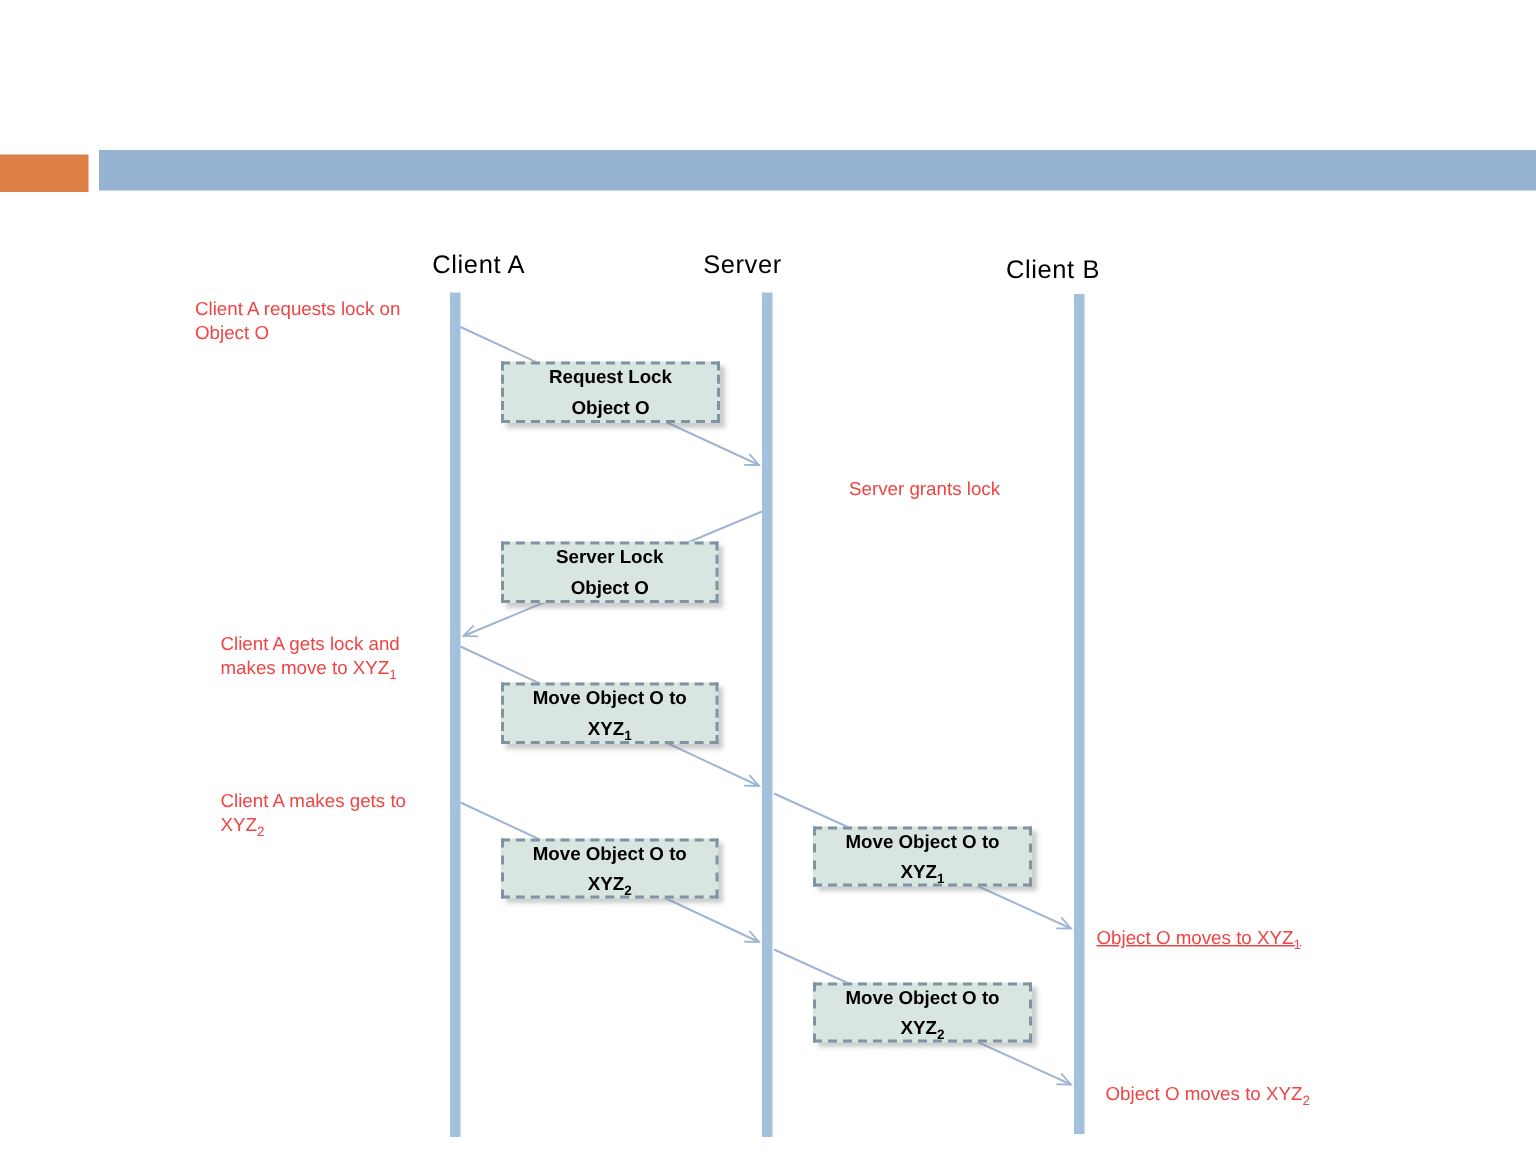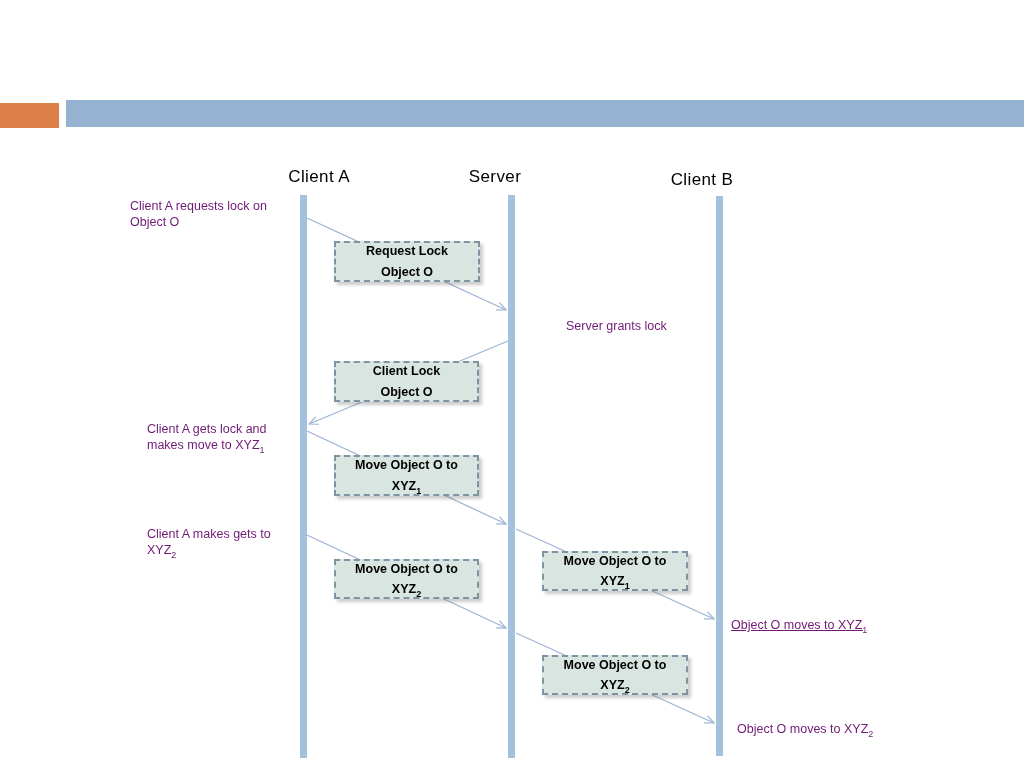--- a/index.html
+++ b/index.html
@@ -34,21 +34,21 @@
     background:var(--box-fill);
     border:2px dashed var(--box-border);
     box-shadow:3px 3px 3px rgba(110,110,110,0.35);
     text-align:center; font-weight:bold; font-size:12.5px; color:#000;
     display:flex; flex-direction:column; justify-content:space-between;
     line-height:16px;
   }
   .msg-box .line{white-space:nowrap;}
 
   .annot{
-    position:absolute; font-size:12.5px; color:#701a75; line-height:15.5px;
+    position:absolute; font-size:12.5px; color:#ef4444; line-height:15.5px;
     white-space:nowrap;
   }
   sub{font-size:0.72em; line-height:0;}
 </style>
 </head>
 <body>
 
 <div class="slide">
 
 
@@ -75,21 +75,21 @@
     <line class="msg-line" x1="516" y1="529" x2="714" y2="619" marker-end="url(#arrow)"></line>
     <line class="msg-line" x1="307" y1="535" x2="506" y2="628" marker-end="url(#arrow)"></line>
     <line class="msg-line" x1="516" y1="633" x2="714" y2="723" marker-end="url(#arrow)"></line>
   </svg>
 
   <div class="msg-box" style="left:334px; top:241px; width:146px; height:41px;">
     <div class="line"><span>Request Lock</span></div>
     <div class="line"><span>Object O</span></div>
   </div>
   <div class="msg-box" style="left:334px; top:361px; width:145px; height:41px;">
-    <div class="line"><span>Client Lock</span></div>
+    <div class="line"><span>Server Lock</span></div>
     <div class="line"><span>Object O</span></div>
   </div>
   <div class="msg-box" style="left:334px; top:455px; width:145px; height:41px;">
     <div class="line"><span>Move Object O to</span></div>
     <div class="line"><span>XYZ</span><sub>1</sub></div>
   </div>
   <div class="msg-box" style="left:334px; top:559px; width:145px; height:40px;">
     <div class="line"><span>Move Object O to</span></div>
     <div class="line"><span>XYZ</span><sub>2</sub></div>
   </div>

